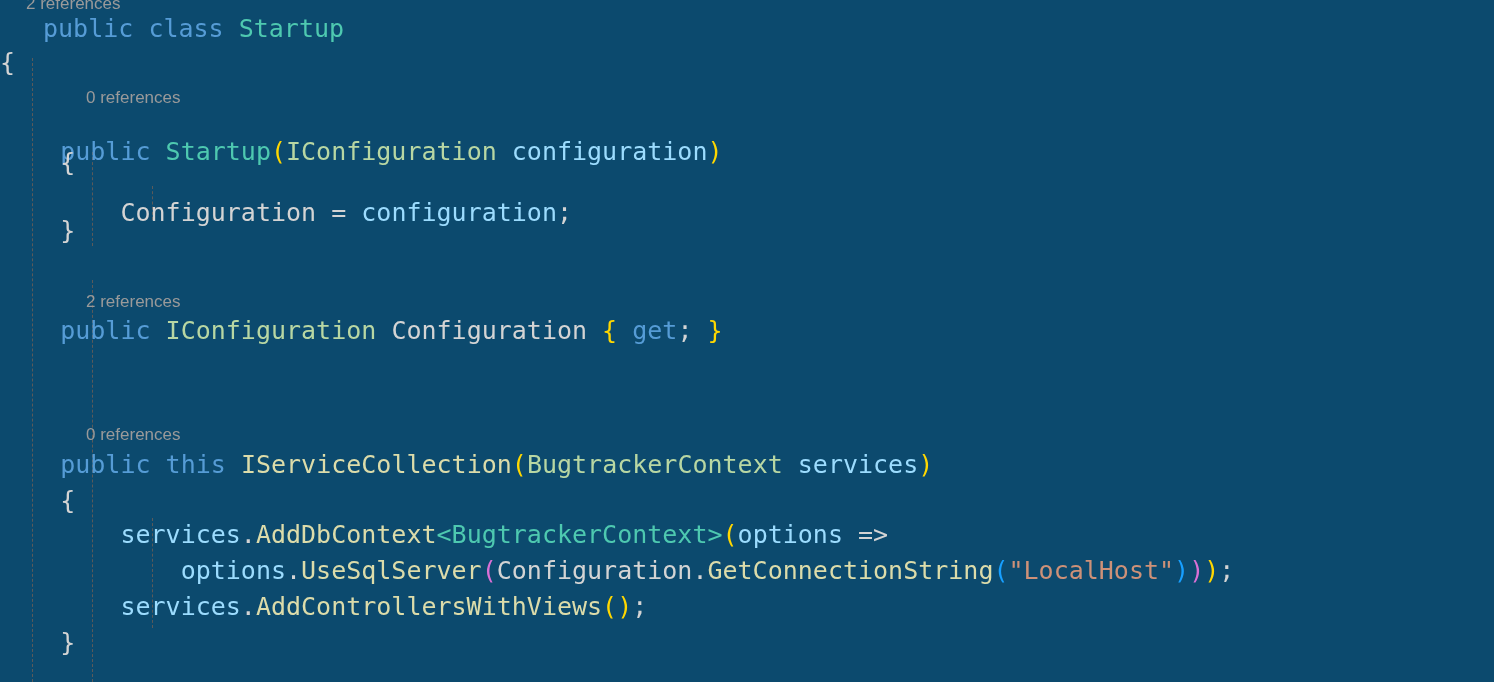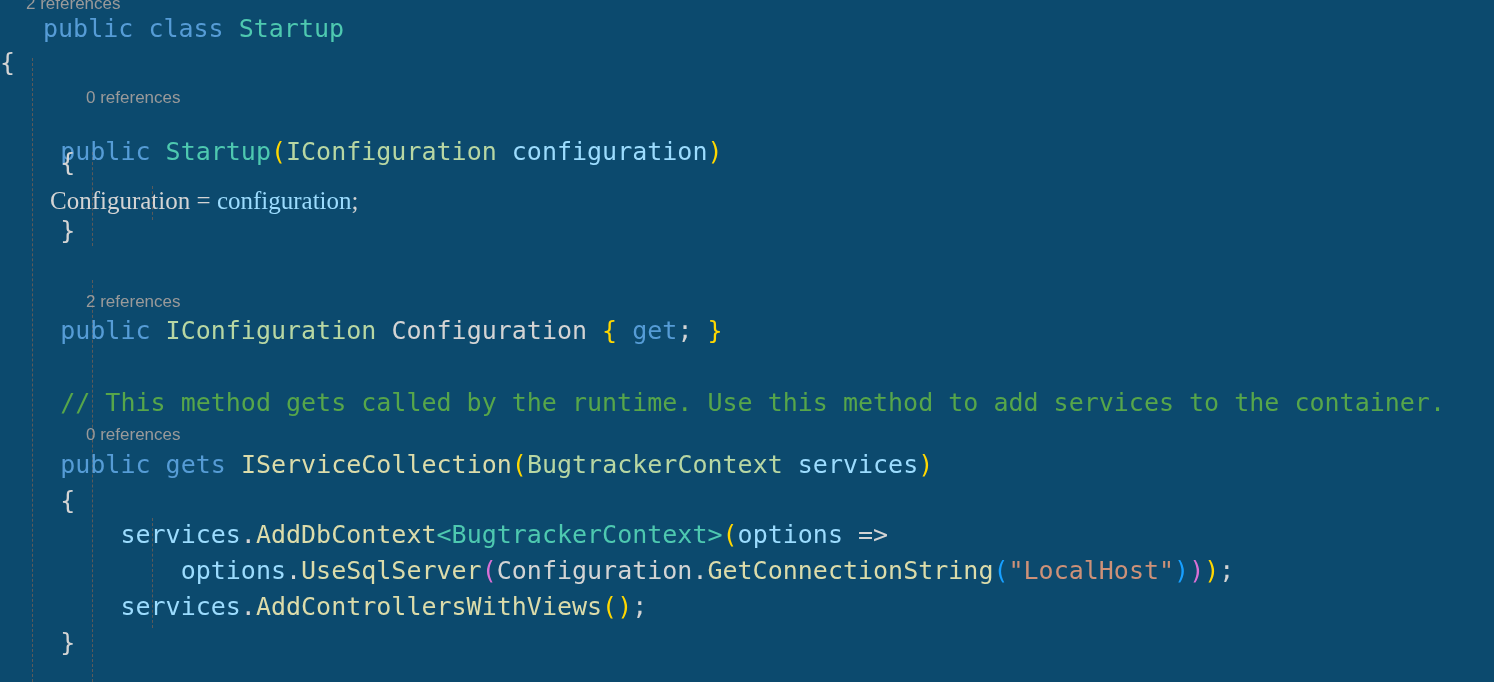--- a/index.html
+++ b/index.html
@@ -90,26 +90,26 @@
       <div class="codelens" style="left: 26px; top: -6px;">2 references</div>
       <div class="codelens" style="left: 86px; top: 88px;">0 references</div>
       <div class="codelens" style="left: 86px; top: 292px;">2 references</div>
       <div class="codelens" style="left: 86px; top: 425px;">0 references</div>
     </div>
   <div id="code-layer">
       <div class="line" style="top: 12px; margin-left: 43px;"><span class="kw">public</span><span class="punct"> </span><span class="kw">class</span><span class="punct"> </span><span class="type">Startup</span></div>
       <div class="line" style="top: 46px;"><span class="brace">{</span></div>
       <div class="line" style="top: 110px; margin-top: 25px;"><span class="pad">    </span><span class="kw">public</span><span class="punct"> </span><span class="type">Startup</span><span class="br1">(</span><span class="iface">IConfiguration</span><span class="punct"> </span><span class="param">configuration</span><span class="br1">)</span></div>
       <div class="line" style="top: 146px;"><span class="pad">    </span><span class="brace">{</span></div>
-      <div class="line" style="top: 184px; font-family: Liberation Serif, serif;"><span class="pad">        </span><span class="prop">Configuration</span><span class="punct"> </span><span class="op">=</span><span class="punct"> </span><span class="param">configuration</span><span class="punct">;</span></div>
+      <div class="line" style="top: 196px;"><span class="pad">        </span><span class="prop">Configuration</span><span class="punct"> </span><span class="op">=</span><span class="punct"> </span><span class="param">configuration</span><span class="punct">;</span></div>
       <div class="line" style="top: 214px;"><span class="pad">    </span><span class="brace">}</span></div>
       <div class="line" style="top: 248px;"></div>
       <div class="line" style="top: 314px;"><span class="pad">    </span><span class="kw">public</span><span class="punct"> </span><span class="iface">IConfiguration</span><span class="punct"> </span><span class="prop">Configuration</span><span class="punct"> </span><span class="br1">{</span><span class="punct"> </span><span class="kw">get</span><span class="punct">;</span><span class="punct"> </span><span class="br1">}</span></div>
       <div class="line" style="top: 348px;"></div>
-      <div class="line" style="top: 386px;"><span class="pad">    </span><span class="cmt">// This method gets called by the runtime. Use this method to add services to the container.</span></div>
-      <div class="line" style="top: 448px;"><span class="pad">    </span><span class="kw">public</span><span class="punct"> </span><span class="kw">gets</span><span class="punct"> </span><span class="method">IServiceCollection</span><span class="br1">(</span><span class="iface">BugtrackerContext</span><span class="punct"> </span><span class="param">services</span><span class="br1">)</span></div>
+      <div class="line" style="top: 386px;"><span class="pad">    </span></div>
+      <div class="line" style="top: 448px;"><span class="pad">    </span><span class="kw">public</span><span class="punct"> </span><span class="kw">this</span><span class="punct"> </span><span class="method">IServiceCollection</span><span class="br1">(</span><span class="iface">BugtrackerContext</span><span class="punct"> </span><span class="param">services</span><span class="br1">)</span></div>
       <div class="line" style="top: 484px;"><span class="pad">    </span><span class="brace">{</span></div>
       <div class="line" style="top: 518px;"><span class="pad">        </span><span class="param">services</span><span class="punct">.</span><span class="method">AddDbContext</span><span class="angle">&lt;</span><span class="type">BugtrackerContext</span><span class="angle">&gt;</span><span class="br1">(</span><span class="param">options</span><span class="punct"> </span><span class="op">=&gt;</span></div>
       <div class="line" style="top: 554px;"><span class="pad">            </span><span class="param">options</span><span class="punct">.</span><span class="method">UseSqlServer</span><span class="br2">(</span><span class="prop">Configuration</span><span class="punct">.</span><span class="method">GetConnectionString</span><span class="br3">(</span><span class="str">"LocalHost"</span><span class="br3">)</span><span class="br2">)</span><span class="br1">)</span><span class="punct">;</span></div>
       <div class="line" style="top: 590px;"><span class="pad">        </span><span class="param">services</span><span class="punct">.</span><span class="method">AddControllersWithViews</span><span class="br1">(</span><span class="br1">)</span><span class="punct">;</span></div>
       <div class="line" style="top: 626px;"><span class="pad">    </span><span class="brace">}</span></div>
     </div>
 </div>
 
 </body></html>

